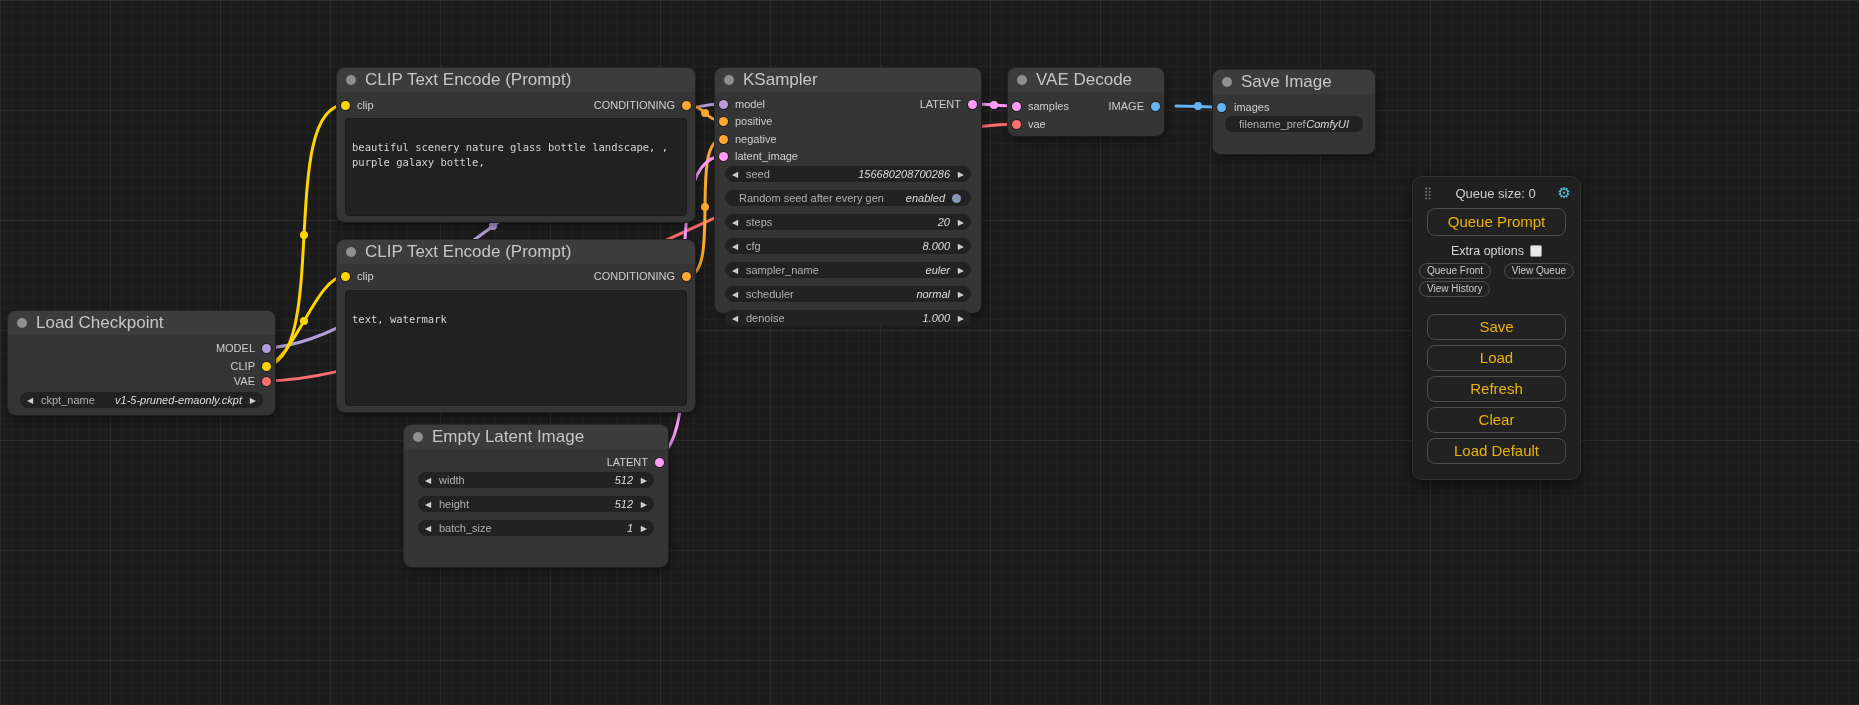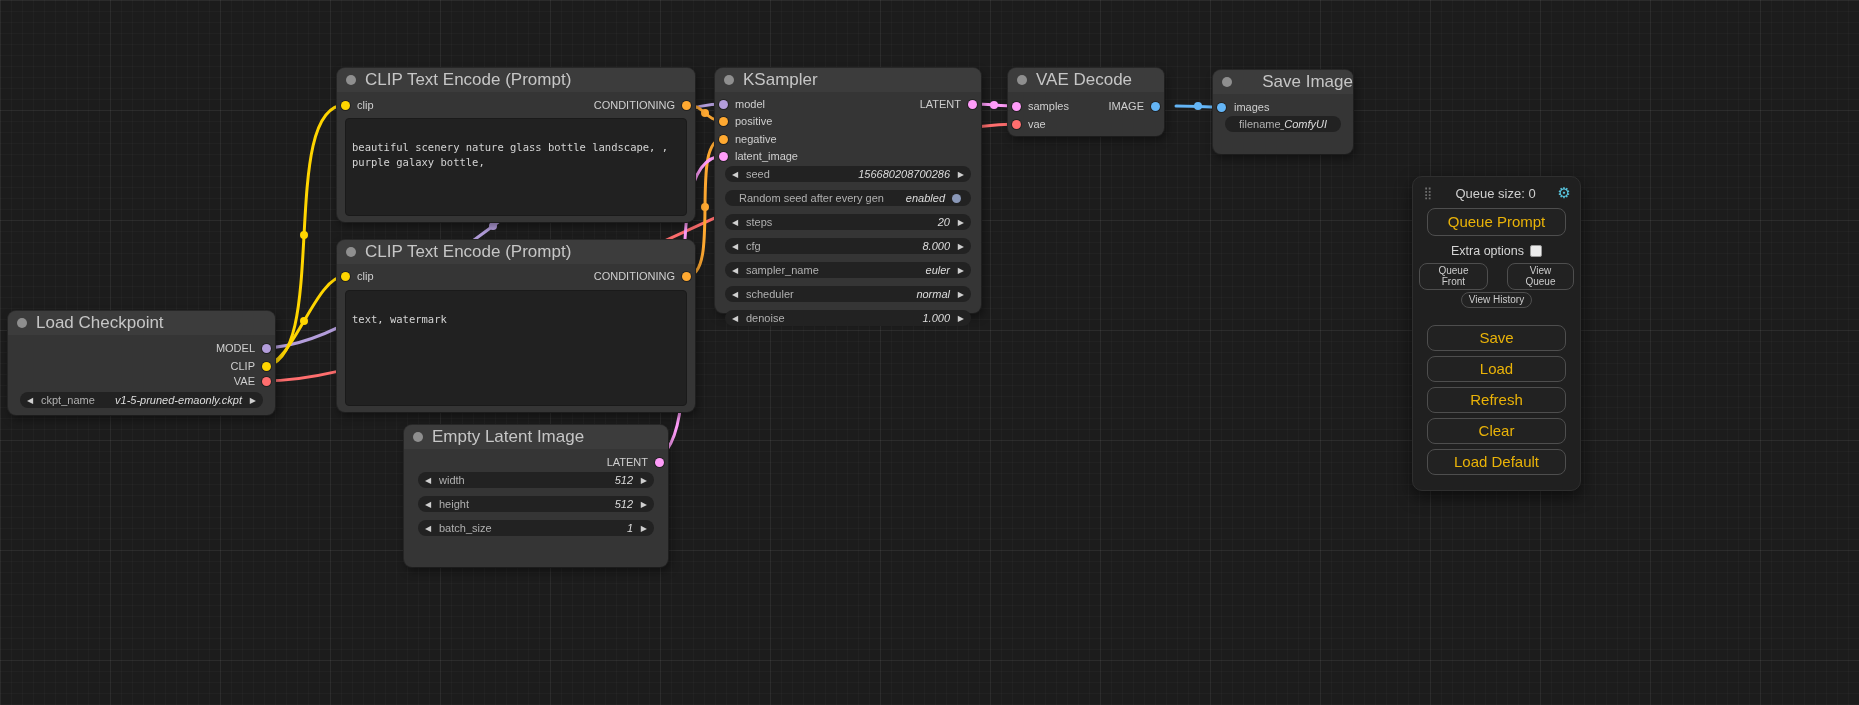--- a/index.html
+++ b/index.html
@@ -69,21 +69,21 @@
   .gear { color:#58c4dd; font-size:15px; width:20px; cursor:pointer; }
   button { font-family:"Liberation Sans", sans-serif; cursor:pointer; }
   .btn-big {
     display:block; width:139px; margin:5px auto; background:#222222;
     border:1px solid #4e4e4e; border-radius:8px; color:#eab308;
     font-size:15px; padding:3px 0 4px 0;
   }
   .btn-queue { padding:4px 0 5px 0; }
   .extra-row { display:flex; justify-content:center; align-items:center; gap:6px; height:20px; font-size:12.5px; color:#d6d6d6; }
   .checkbox { width:10px; height:10px; background:#ececec; border:1px solid #9a9a9a; border-radius:2px; display:inline-block; }
-  .small-row { display:flex; justify-content:center; gap:19px; margin:2px 0; }
+  .small-row { display:flex; justify-content:space-between; gap:8px; margin:2px 0; }
   .btn-small {
     background:#222222; border:1px solid #4e4e4e; border-radius:8px;
     color:#cccccc; font-size:10px; padding:1px 7px 2px 7px;
   }
   .menu-gap { height:10px; }
 </style>
 </head>
 <body>
 
 <div class="canvas">
@@ -281,21 +281,21 @@
     <div class="slot in" style="top:49px;">
       <span class="dot" style="background:var(--c-vae)"></span>
       <span class="slot-label">vae</span>
     </div>
     <div class="slot out" style="top:31px;">
       <span class="dot" style="background:var(--c-image)"></span>
       <span class="slot-label">IMAGE</span>
     </div>
   </div>
 
-  <div class="node" style="left:1213px; top:70px; width:140px; height:84px;text-align:right;">
+  <div class="node" style="left:1213px; top:70px; width:162px; height:84px;">
     <div class="node-title">
       <span class="title-dot"></span>
       <span>Save Image</span>
     </div>
     <div class="slot in" style="top:30px;gap:8px;">
       <span class="dot" style="background:var(--c-image)"></span>
       <span class="slot-label">images</span>
     </div>
     <div class="widgets" style="top:46px; left:12px; right:12px;">
       <div class="widget noarr">

